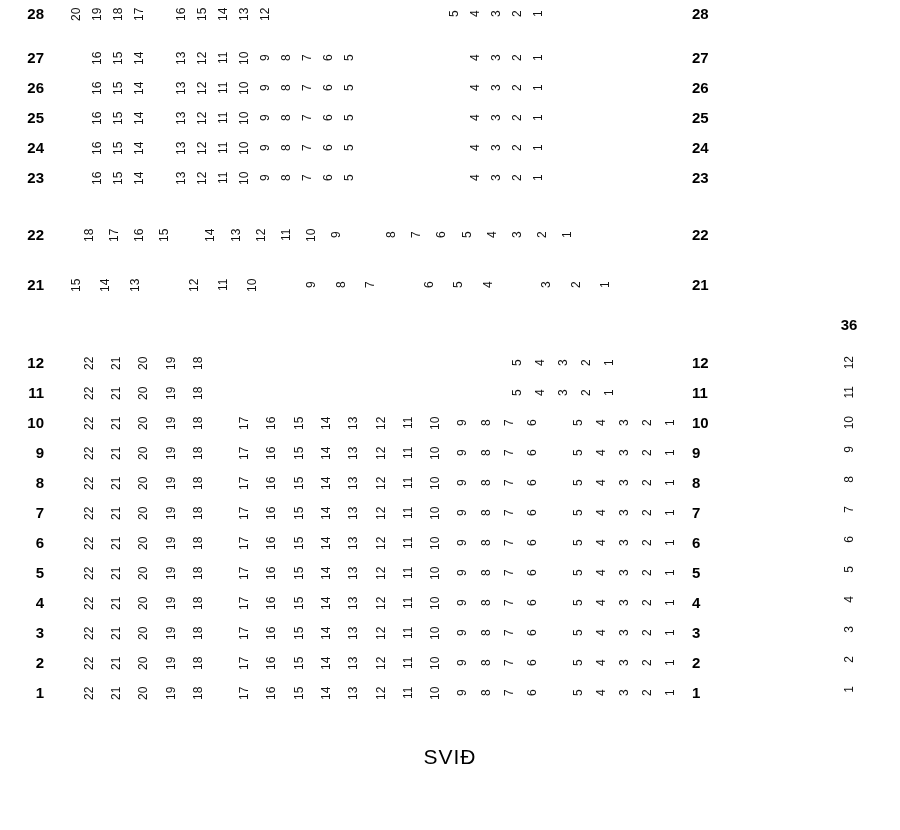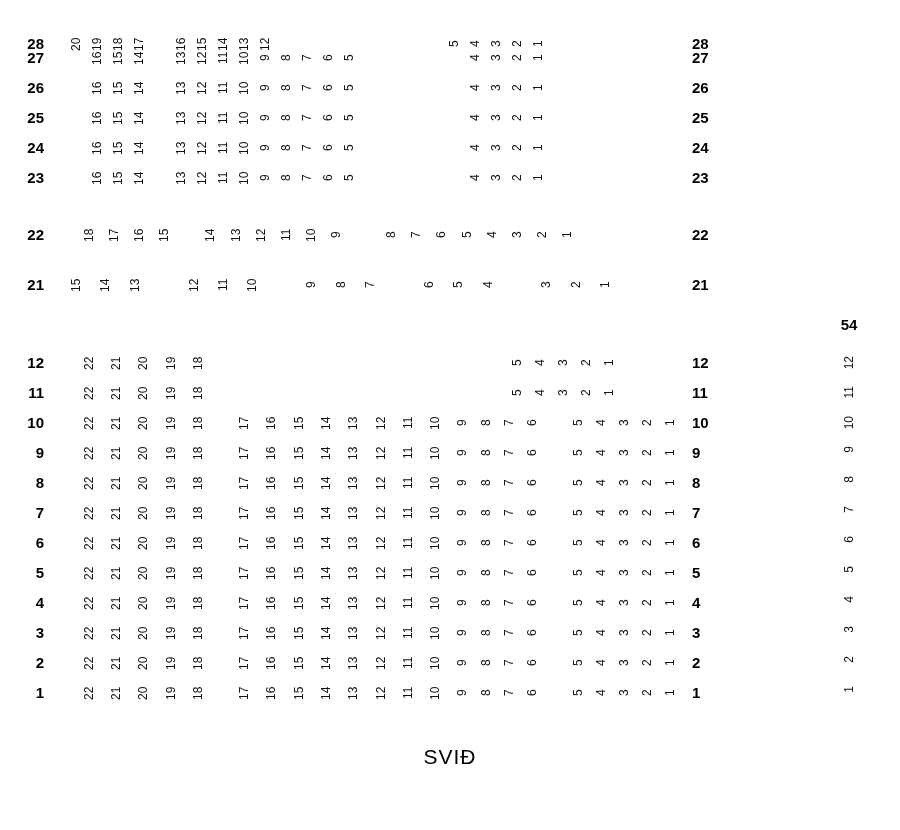--- a/index.html
+++ b/index.html
@@ -71,21 +71,21 @@
     text-align: center;
     font-size: 21px;
     letter-spacing: 1px;
     color: #000000;
   }
 </style>
 </head>
 <body>
 
 <div id="seatmap">
-    <div class="row" style="top: 36px;">
+    <div class="row" style="top: 6px;">
       <div class="rowlabel left" style="left: 18px; top: 0px;">28</div>
       <div class="rowlabel right" style="left: 692px; top: 0px;">28</div>
       <div class="seat" style="left: 69px; top: 1px;">20</div>
       <div class="seat" style="left: 90px; top: 1px;">19</div>
       <div class="seat" style="left: 111px; top: 1px;">18</div>
       <div class="seat" style="left: 132px; top: 1px;">17</div>
       <div class="seat" style="left: 174px; top: 1px;">16</div>
       <div class="seat" style="left: 195px; top: 1px;">15</div>
       <div class="seat" style="left: 216px; top: 1px;">14</div>
       <div class="seat" style="left: 237px; top: 1px;">13</div>
@@ -518,21 +518,21 @@
       <div class="seat" style="left: 455.4px; top: 1px;">9</div>
       <div class="seat" style="left: 478.5px; top: 1px;">8</div>
       <div class="seat" style="left: 501.6px; top: 1px;">7</div>
       <div class="seat" style="left: 524.7px; top: 1px;">6</div>
       <div class="seat" style="left: 570.9px; top: 1px;">5</div>
       <div class="seat" style="left: 594px; top: 1px;">4</div>
       <div class="seat" style="left: 617.1px; top: 1px;">3</div>
       <div class="seat" style="left: 640.2px; top: 1px;">2</div>
       <div class="seat" style="left: 663.3px; top: 1px;">1</div>
     </div>
-    <div class="rowlabel" style="left: 836px; top: 317px;">54</div>
+    <div class="rowlabel" style="left: 836px; top: 317px;">36</div>
     <div class="sidelabel" style="left: 842px; top: 356px;">12</div>
     <div class="sidelabel" style="left: 842px; top: 386px;">11</div>
     <div class="sidelabel" style="left: 842px; top: 416px;">10</div>
     <div class="sidelabel" style="left: 842px; top: 446px;">9</div>
     <div class="sidelabel" style="left: 842px; top: 476px;">8</div>
     <div class="sidelabel" style="left: 842px; top: 506px;">7</div>
     <div class="sidelabel" style="left: 842px; top: 536px;">6</div>
     <div class="sidelabel" style="left: 842px; top: 566px;">5</div>
     <div class="sidelabel" style="left: 842px; top: 596px;">4</div>
     <div class="sidelabel" style="left: 842px; top: 626px;">3</div>

